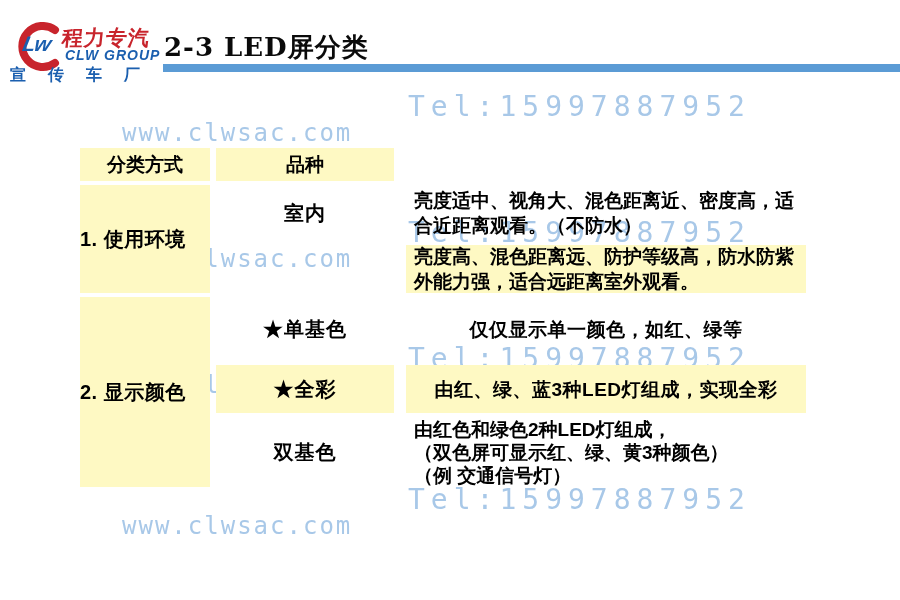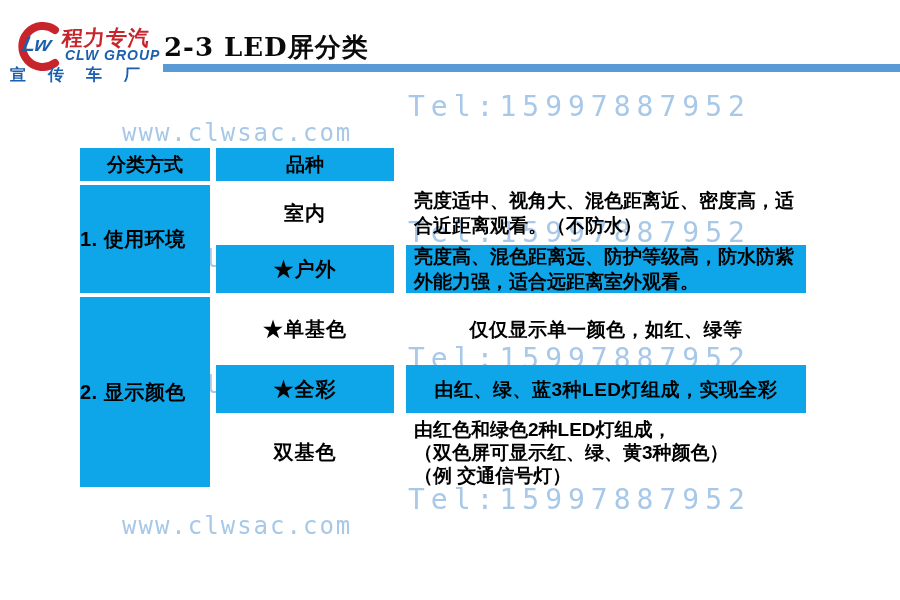--- a/index.html
+++ b/index.html
@@ -35,21 +35,21 @@
     font-size:28px;letter-spacing:6px;color:#A8C8E8;white-space:nowrap;}
   .wm-1{top:95px;} .wm-2{top:221px;} .wm-3{top:347px;} .wm-4{top:488px;}
 
   
   .table-grid{
     left:80px;top:148px;z-index:2;display:grid;
     grid-template-columns:130px 6px 178px 12px 400px;
     grid-template-rows:33px 4px 56px 4px 48px 4px 64px 4px 48px 4px 70px;
   }
   .cell{display:flex;align-items:center;font-weight:700;}
-  .blue{background:#0ea5e9;}
+  .blue{background:#fef9c3;}
   .c1{grid-column:1;} .c2{grid-column:3;} .c3{grid-column:5;}
   .rh{grid-row:1;} .r2{grid-row:3;} .r3{grid-row:5;} .r4{grid-row:7;} .r5{grid-row:9;} .r6{grid-row:11;}
   .hdr{justify-content:center;font-size:19px;}
   .cat{justify-content:flex-start;font-size:20px;letter-spacing:0.5px;}
   .catA{grid-column:1;grid-row:3 / span 3;}
   .catB{grid-column:1;grid-row:7 / span 5;}
   .variety{justify-content:center;font-size:20px;letter-spacing:1px;}
   .desc{font-size:19px;line-height:25px;padding:0 8px;}
   .desc.center{justify-content:center;padding:0;letter-spacing:0.5px;}
   .desc.pre{white-space:pre-line;line-height:23px;}
@@ -93,21 +93,20 @@
 
   <div class="cell blue hdr c1 rh">分类方式</div>
   <div class="cell blue hdr c2 rh">品种</div>
 
   <div class="cell blue cat catA">1. 使用环境</div>
   <div class="cell blue cat catB">2. 显示颜色</div>
 
   <div class="cell variety c2 r2">室内</div>
   <div class="cell desc c3 r2">亮度适中、视角大、混色距离近、密度高，适合近距离观看。（不防水）</div>
 
-  <div class="cell blue variety c2 r3">★户外</div>
   <div class="cell blue desc c3 r3">亮度高、混色距离远、防护等级高，防水防紫外能力强，适合远距离室外观看。</div>
 
   <div class="cell variety c2 r4">★单基色</div>
   <div class="cell desc center c3 r4">仅仅显示单一颜色，如红、绿等</div>
 
   <div class="cell blue variety c2 r5">★全彩</div>
   <div class="cell blue desc center c3 r5">由红、绿、蓝3种LED灯组成，实现全彩</div>
 
   <div class="cell variety c2 r6">双基色</div>
   <div class="cell desc pre c3 r6">由红色和绿色2种LED灯组成，

